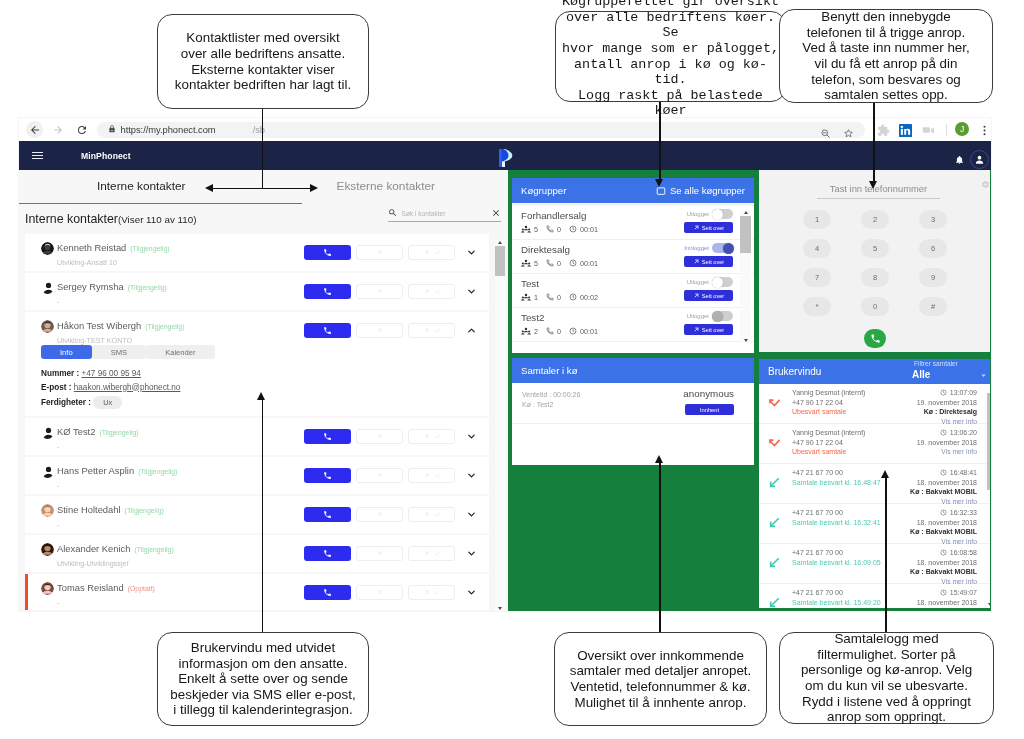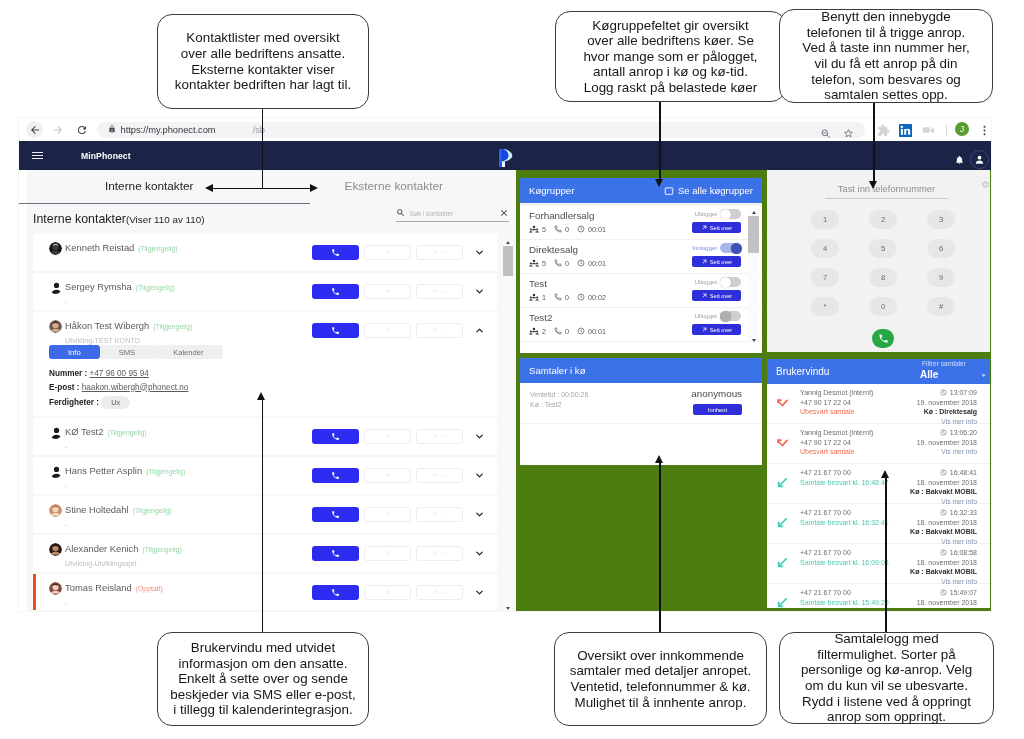--- a/index.html
+++ b/index.html
@@ -33,21 +33,21 @@
 
 
 #navbar{height:29px;background:#1b2447;display:flex;align-items:center;padding:0 13px;position:relative;}
 #navbar .brand{color:#fff;font-size:8.6px;font-weight:bold;letter-spacing:.1px;margin-left:6px;padding-left:32px;}
 #hamb{display:flex;flex-direction:column;justify-content:center;gap:1.4px;width:11px;}
 #hamb i{display:block;height:1.5px;background:#e8eaf0;}
 #navright{position:absolute;right:2px;top:9px;display:flex;align-items:center;gap:6px;}
 #avatarcirc{width:19px;height:19px;border-radius:50%;border:1.3px solid #39487e;display:flex;align-items:center;justify-content:center;}
 
 
-#appbody{height:441px;background:#4d7c0f;display:flex;position:relative;margin-left:8px;}
+#appbody{height:441px;background:#15803d;display:flex;position:relative;}
 #leftcol{width:489px;background:#f7f7f7;position:relative;}
 #rightcol{flex:1;display:flex;}
 #midcol{width:251px;padding:8px 5px 0 4px;}
 #rcol{width:auto;flex:1;padding:0 1px 0 0px;}
 
 
 #tabs{position:absolute;left:0;top:5px;width:489px;height:25px;display:flex;}
 .tab{flex:1;text-align:center;font-size:11.8px;color:#8d8d8d;padding-top:4px;position:relative;}
 .tab.active{color:#1f1f1f;}
 .tab.active:after{content:"";position:absolute;left:-58px;right:-38px;bottom:-4px;height:1.5px;background:#6d7284;}
@@ -159,21 +159,21 @@
       <div>over alle bedriftens ansatte.</div>
       <div>Eksterne kontakter viser</div>
       <div>kontakter bedriften har lagt til.</div>
     </div>
 </div>
 <div class="leader" style="left:261.5px;top:109px;height:80px;"></div>
 <div class="leaderh" style="left:212px;top:187.5px;width:100px;"></div>
 <div class="ah-left" style="left:205px;top:184px;"></div>
 <div class="ah-right" style="left:310px;top:184px;"></div>
 
-<div class="callout" style="left:555px;top:11px;width:231px;height:91px;">
+<div class="callout" style="left:555px;top:11px;width:231px;height:91px;font-family:Liberation Mono, monospace;">
   <div class="colines">
       <div>Køgruppefeltet gir oversikt</div>
       <div>over alle bedriftens køer. Se</div>
       <div>hvor mange som er pålogget,</div>
       <div>antall anrop i kø og kø-tid.</div>
       <div>Logg raskt på belastede køer</div>
     </div>
 </div>
 <div class="leader" style="left:659.2px;top:102px;height:77px;"></div>
 <div class="ah-down" style="left:655px;top:178.6px;"></div>
@@ -347,20 +347,21 @@
           <div class="ccard">
             <div class="crow">
               <div class="cavatar"><svg width="13" height="13" viewBox="0 0 24 24">
                   <circle cx="12" cy="12" r="12" fill="#171717"></circle>
                   <circle cx="12" cy="9.8" r="5.6" fill="#3d3d3d"></circle>
                   <path d="M2.2 21.6c1.6-3.8 5.2-5.6 9.8-5.6s8.2 1.8 9.8 5.6z" fill="#3d3d3d"></path>
                   <path d="M6.6 7.5c.6-3 3-4.5 5.6-4.5s4.8 1.4 5.4 4.3c-1.4-1.2-3.2-1.8-5.4-1.8s-4.2.7-5.6 2z" fill="#c9c9c9"></path>
                 </svg></div>
               <div class="cmain">
                 <div class="cname"><span>Kenneth Reistad</span><span class="st ok">(Tilgjengelig)</span></div>
+                <div class="csub">Utvikling-Ansatt 10</div>
               </div>
               <div class="cacts">
                 <div class="btncall">
                   <svg width="9" height="9" viewBox="0 0 24 24">
                     <path d="M6.6 10.8a15.1 15.1 0 0 0 6.6 6.6l2.2-2.2a1 1 0 0 1 1-.2 11.4 11.4 0 0 0 3.6.6 1 1 0 0 1 1 1V20a1 1 0 0 1-1 1A17 17 0 0 1 3 4a1 1 0 0 1 1-1h3.5a1 1 0 0 1 1 1 11.4 11.4 0 0 0 .6 3.6 1 1 0 0 1-.2 1z" fill="#fff"></path>
                   </svg>
                 </div>
                 <div class="btnghost">
                   <svg width="7" height="7" viewBox="0 0 24 24">
                     <path d="M7 17 17 7M9 7h8v8" fill="none" stroke="#e6e6e6" stroke-width="2.2" stroke-linecap="round"></path>

